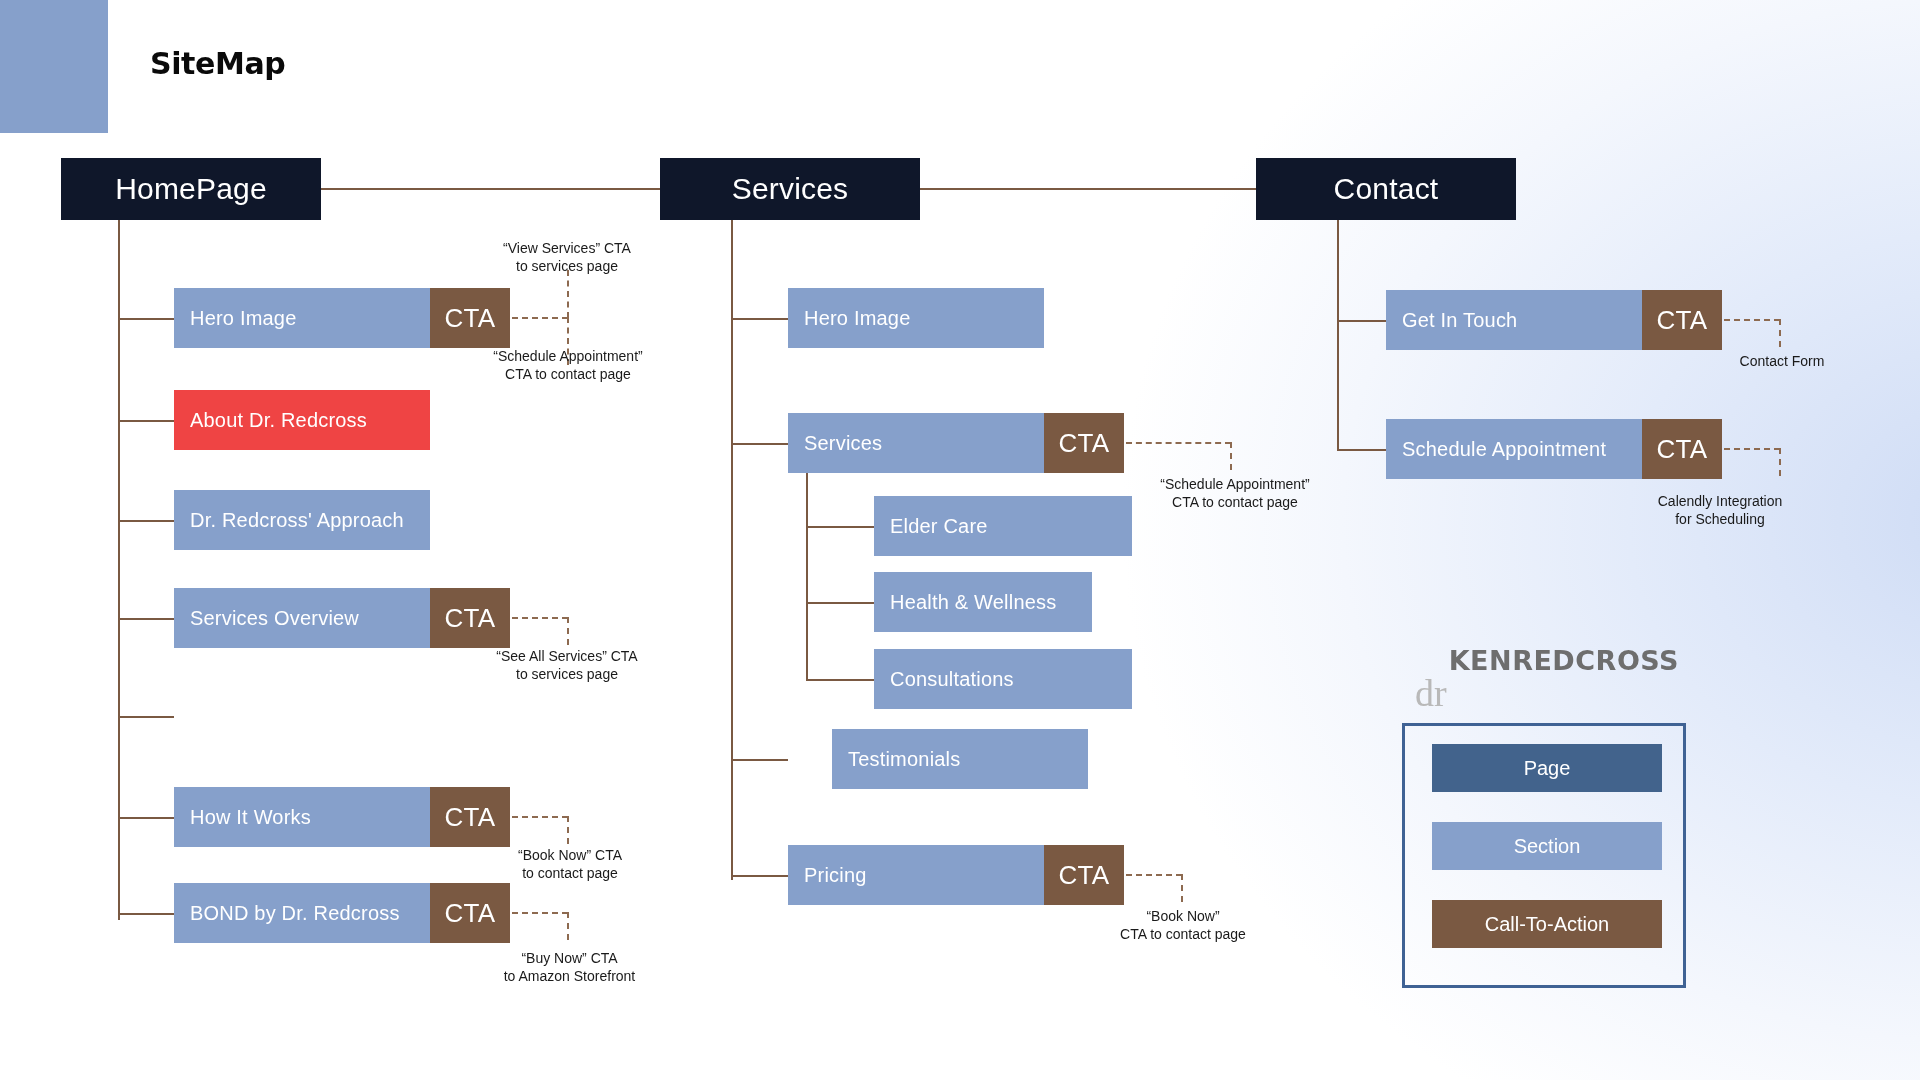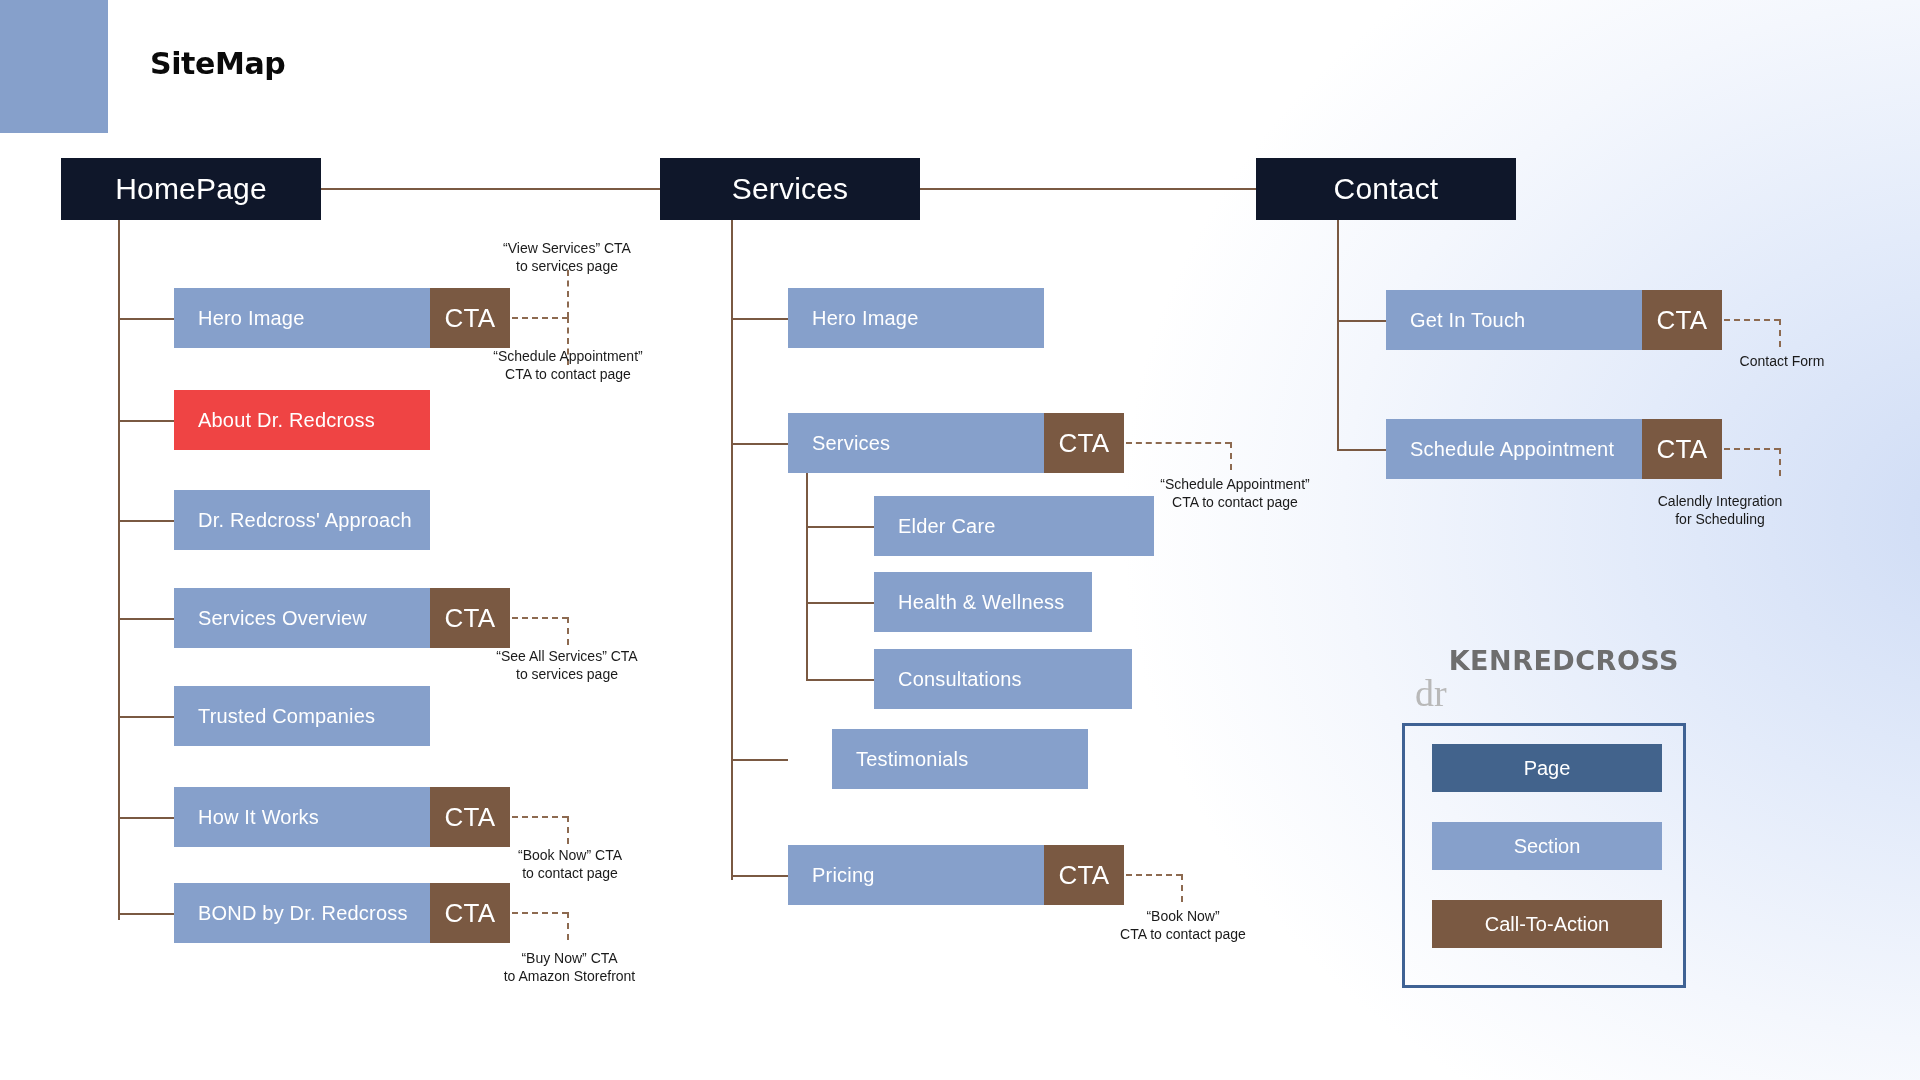--- a/index.html
+++ b/index.html
@@ -36,21 +36,21 @@
 
   
   .page-box{
     background:#0f172a; color:#fff;
     display:flex; align-items:center; justify-content:center;
     font-size:30px; font-weight:400; letter-spacing:.2px;
   }
   .section-box{
     background:#86a0cb; color:#fff;
     display:flex; align-items:center;
-    padding-left:24px;
+    padding-left:16px;
     font-size:20px; letter-spacing:.2px;
   }
   .section-box.light{ background:#ef4444; }
   .cta-box{
     background:#7a5942; color:#fff;
     display:flex; align-items:center; justify-content:center;
     font-size:26px; letter-spacing:.3px;
   }
 
   
@@ -148,21 +148,20 @@
 
   <div class="abs line-h" style="left:118px; top:618px; width:56px;"></div>
   <div class="abs section-box" style="left:174px; top:588px; width:256px; height:60px;">Services Overview</div>
   <div class="abs cta-box" style="left:430px; top:588px; width:80px; height:60px;">CTA</div>
   <div class="abs dash-h" style="left:512px; top:617px; width:56px;"></div>
   <div class="abs dash-v" style="left:567px; top:617px; height:28px;"></div>
   <div class="abs anno" style="left:467px; top:648px; width:200px;">“See All Services” CTA
 to services page</div>
 
   <div class="abs line-h" style="left:118px; top:716px; width:56px;"></div>
-  <div class="abs section-box" style="left:174px; top:686px; width:256px; height:60px;">Trusted Companies</div>
 
   <div class="abs line-h" style="left:118px; top:817px; width:56px;"></div>
   <div class="abs section-box" style="left:174px; top:787px; width:256px; height:60px;">How It Works</div>
   <div class="abs cta-box" style="left:430px; top:787px; width:80px; height:60px;">CTA</div>
   <div class="abs dash-h" style="left:512px; top:816px; width:56px;"></div>
   <div class="abs dash-v" style="left:567px; top:816px; height:28px;"></div>
   <div class="abs anno" style="left:475px; top:847px; width:190px;">“Book Now” CTA
 to contact page</div>
 
   <div class="abs line-h" style="left:118px; top:913px; width:56px;"></div>
@@ -182,21 +181,21 @@
   <div class="abs section-box" style="left:788px; top:413px; width:256px; height:60px;">Services</div>
   <div class="abs cta-box" style="left:1044px; top:413px; width:80px; height:60px;">CTA</div>
   <div class="abs dash-h" style="left:1126px; top:442px; width:105px;"></div>
   <div class="abs dash-v" style="left:1230px; top:442px; height:28px;"></div>
   <div class="abs anno" style="left:1135px; top:476px; width:200px;">“Schedule Appointment”
 CTA to contact page</div>
 
   <div class="abs line-v" style="left:806px; top:473px; height:208px;"></div>
 
   <div class="abs line-h" style="left:806px; top:526px; width:68px;"></div>
-  <div class="abs section-box" style="left:874px; top:496px; width:280px; height:60px;text-align:right;">Elder Care</div>
+  <div class="abs section-box" style="left:874px; top:496px; width:258px; height:60px;text-align:right;">Elder Care</div>
 
   <div class="abs line-h" style="left:806px; top:602px; width:68px;"></div>
   <div class="abs section-box" style="left:874px; top:572px; width:218px; height:60px;">Health &amp; Wellness</div>
 
   <div class="abs line-h" style="left:806px; top:679px; width:68px;"></div>
   <div class="abs section-box" style="left:874px; top:649px; width:258px; height:60px;">Consultations</div>
 
   <div class="abs line-h" style="left:731px; top:759px; width:57px;"></div>
   <div class="abs section-box" style="left:832px; top:729px; width:256px; height:60px;">Testimonials</div>
 

